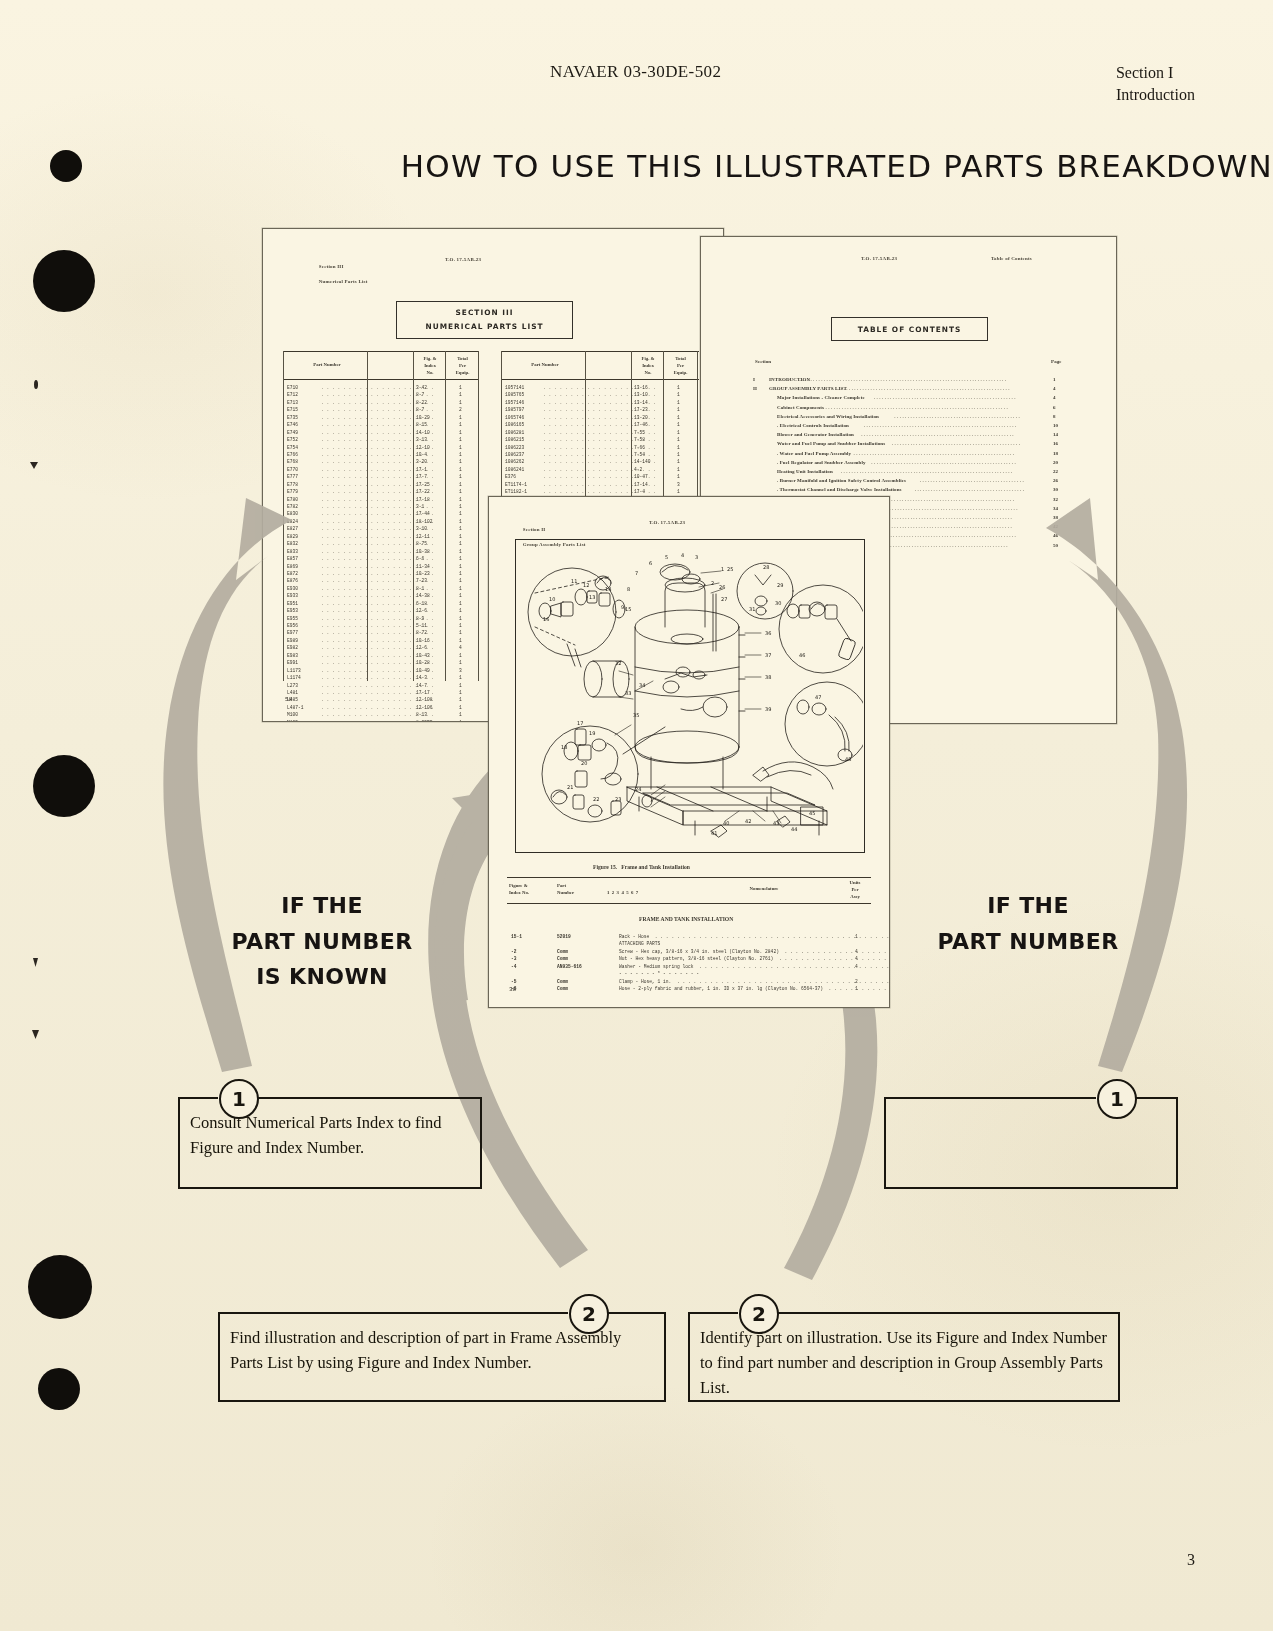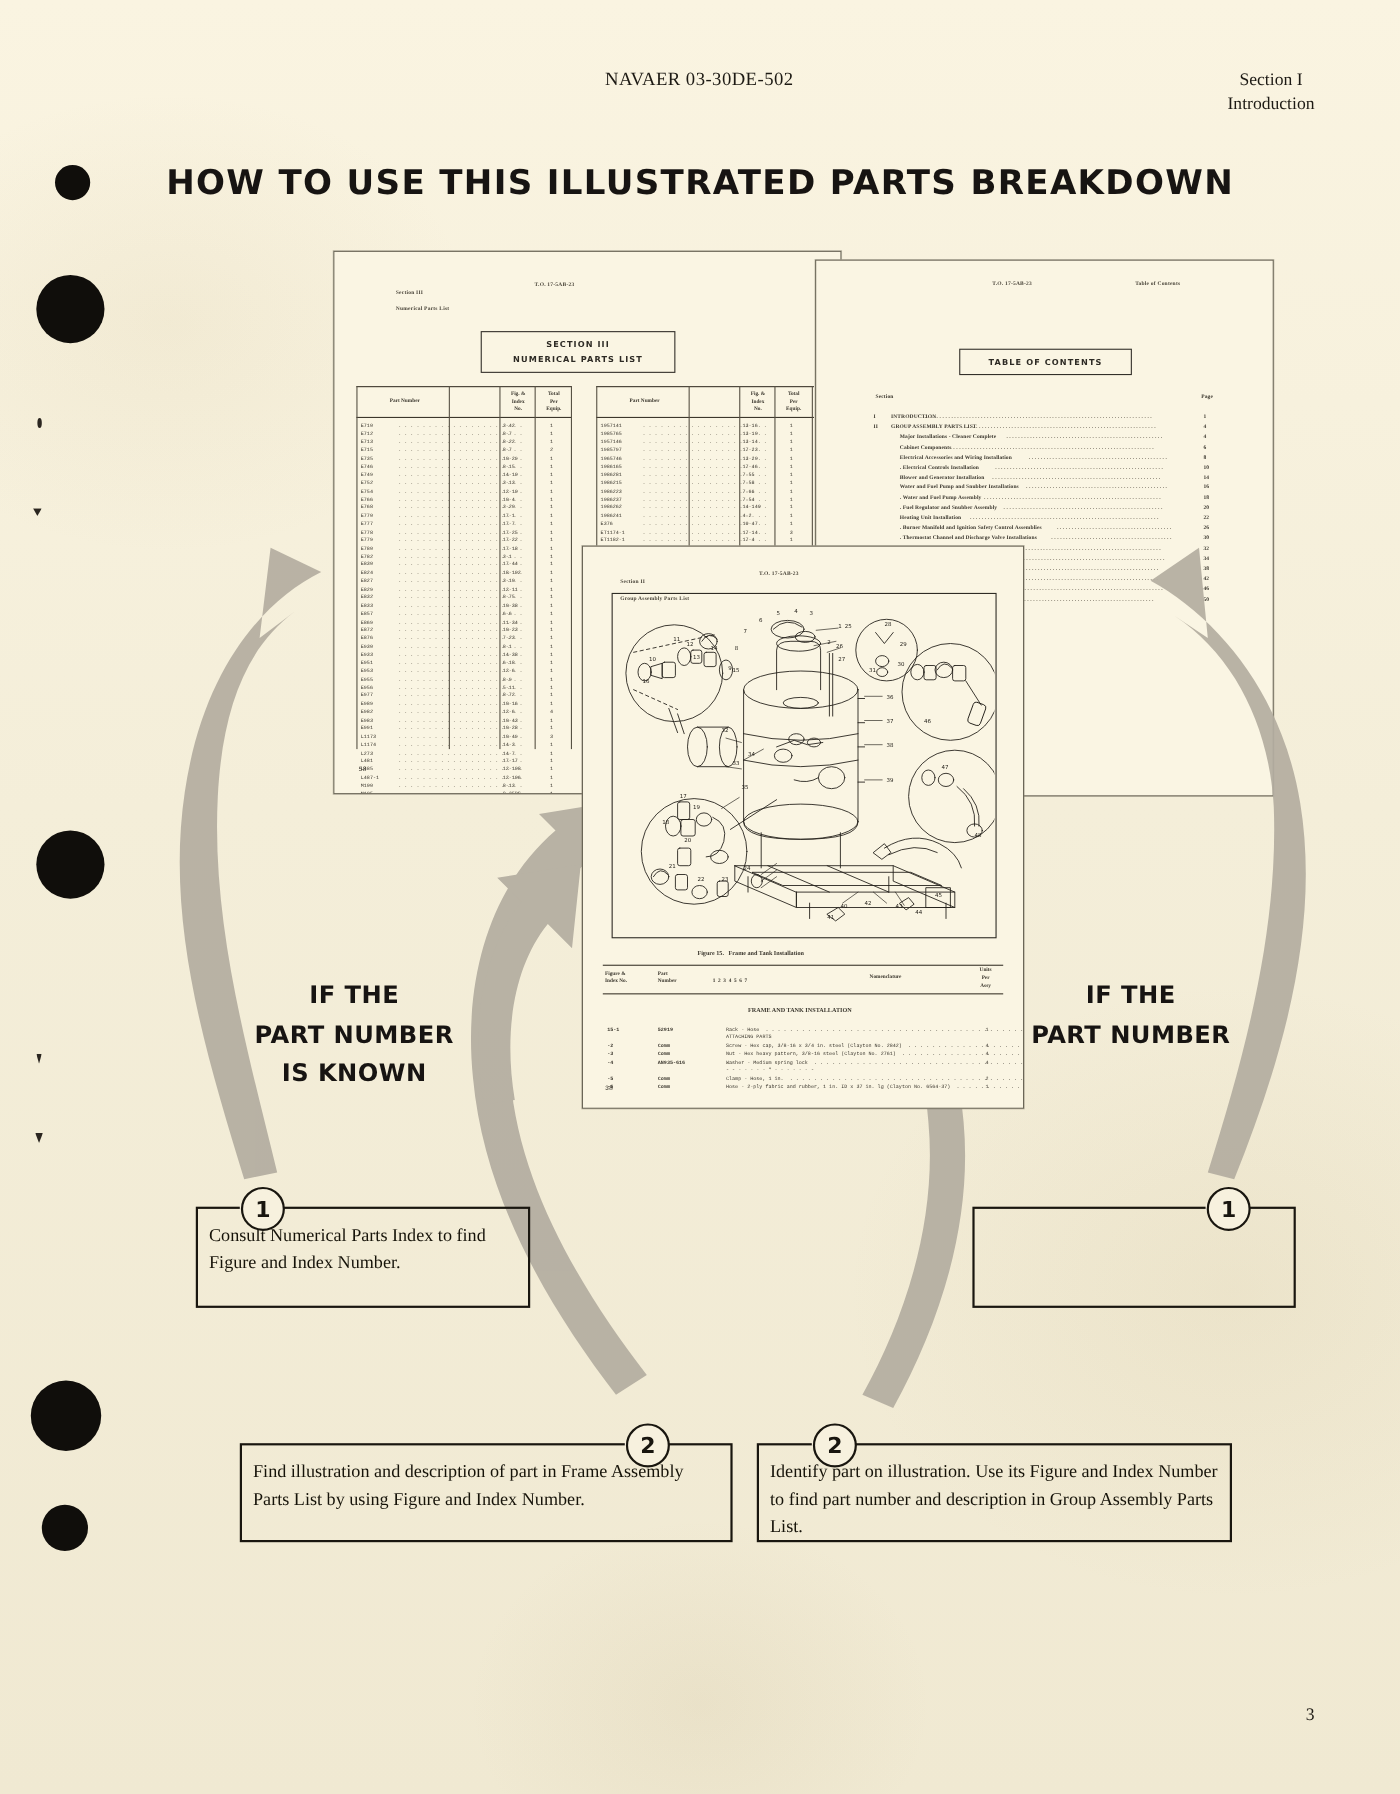--- a/index.html
+++ b/index.html
@@ -18,40 +18,40 @@
       radial-gradient(ellipse 400px 300px at 12% 18%, rgba(190,170,120,.10), transparent 70%),
       radial-gradient(ellipse 500px 400px at 88% 72%, rgba(190,170,120,.12), transparent 70%),
       radial-gradient(ellipse 300px 240px at 50% 95%, rgba(175,155,110,.10), transparent 70%),
       linear-gradient(180deg,#faf4e1 0%,#f4eed9 45%,#f0e9d2 100%);
     z-index:0;
   }
   .layer{position:absolute;z-index:2;}
 
   
   .run-head-left{left:550px;top:62px;font-size:17px;letter-spacing:.4px;}
-  .run-head-right{right:78px;top:62px;text-align:center;font-size:16px;line-height:1.35;}
+  .run-head-right{right:78px;top:62px;text-align:left;font-size:16px;line-height:1.35;}
 
   
   .main-title{
-    left:0;right:0;top:148px;text-align:center;
+    left:0;right:0;top:148px;text-align:right;
     font-family:"DejaVu Sans",sans-serif;
-    font-weight:bold;font-size:31px;letter-spacing:1.2px;
+    font-weight:normal;font-size:31px;letter-spacing:1.2px;
     color:#171412;
   }
 
   
   .hole{position:absolute;background:#100e0b;border-radius:50%;z-index:6;}
   .mark{position:absolute;background:#2b2620;z-index:6;}
 
   
   .sheet{
     position:absolute;background:#faf5e3;
     border:1px solid #6b6657;
     box-shadow:0 0 0 .5px rgba(90,85,70,.35);
-    z-index:3;overflow:hidden;margin-left:41px;
+    z-index:3;overflow:hidden;
   }
   .sheet-head{
     position:absolute;font-size:5px;letter-spacing:.2px;
     color:#4a453a;font-family:"Liberation Serif",serif;font-weight:bold;
     white-space:pre;line-height:1.45;
   }
   .boxed-title{
     position:absolute;border:1.4px solid #33302a;
     text-align:center;font-family:"DejaVu Sans",sans-serif;
     font-weight:bold;color:#2d2a24;

